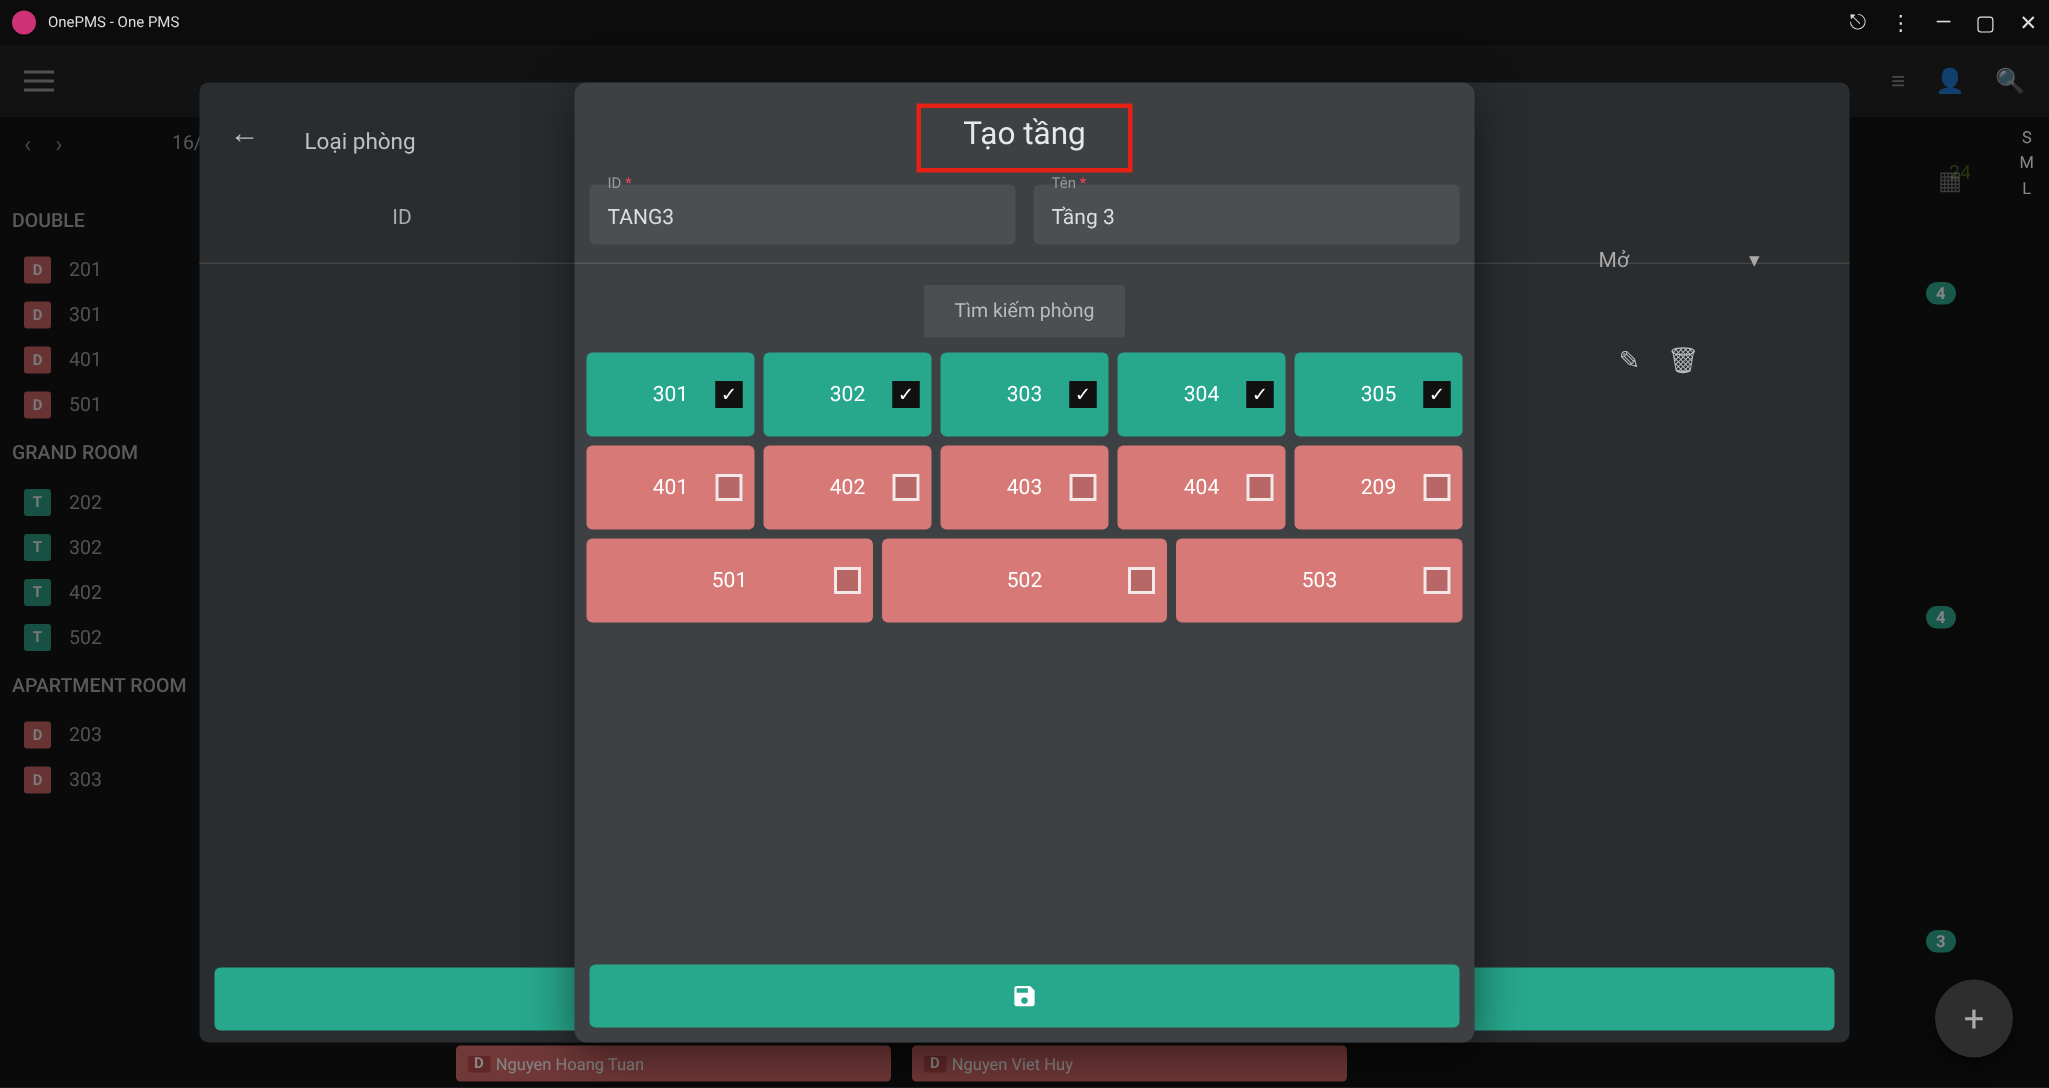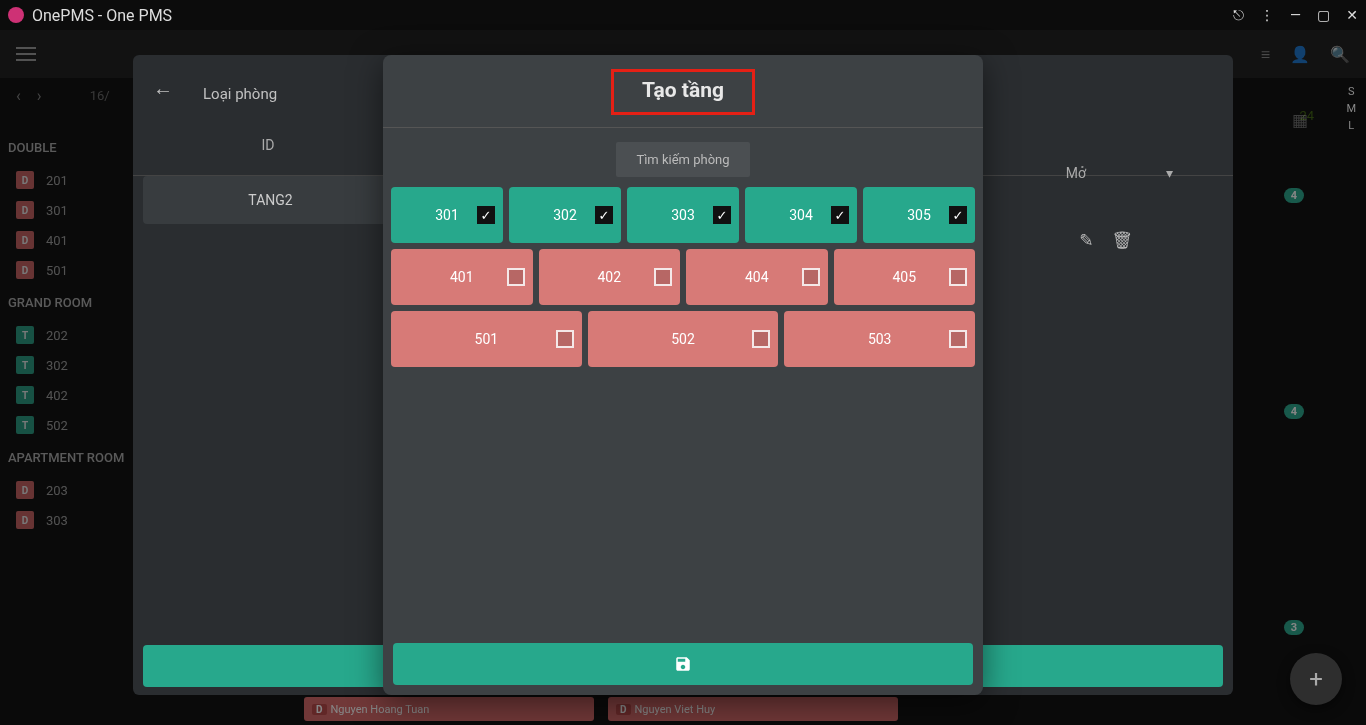--- a/index.html
+++ b/index.html
@@ -2,35 +2,35 @@
 <html><head>
 <meta charset="utf-8">
 <style>
 * { margin: 0; padding: 0; box-sizing: border-box; font-family: -apple-system, BlinkMacSystemFont, "Segoe UI", Roboto, sans-serif; }
 body { background: #0a0a0a; color: #c5c5c5; width: 1366px; height: 725px; overflow: hidden; position: relative; }
 
 
 .titlebar { height: 30px; background: #0c0c0c; display: flex; align-items: center; justify-content: space-between; padding: 0 8px; }
 .titlebar-left { display: flex; align-items: center; gap: 8px; }
 .app-icon { width: 16px; height: 16px; background: #ce3175; border-radius: 50%; }
-.titlebar-title { font-size: 16px; color: #ddd; }
+.titlebar-title { font-size: 10px; color: #ddd; }
 .titlebar-right { display: flex; align-items: center; gap: 16px; }
 .titlebar-icon { color: #ddd; font-size: 14px; cursor: pointer; }
 
 
 .toolbar { height: 48px; background: #1a1a1a; display: flex; align-items: center; justify-content: space-between; padding: 0 16px; opacity: 0.5; }
 .hamburger { display: flex; flex-direction: column; gap: 4px; cursor: pointer; }
 .hamburger span { width: 20px; height: 2px; background: #999; }
 .toolbar-right { display: flex; gap: 20px; color: #888; }
 
 
 .bg-content { position: absolute; top: 78px; left: 0; right: 0; bottom: 0; opacity: 0.3; }
 .date-nav { display: flex; align-items: center; padding: 8px 16px; gap: 20px; }
 .date-arrows { display: flex; gap: 16px; font-size: 16px; color: #ccc; }
-.date-text { font-size: 13px; color: #a3a3a3; margin-left: 28px; }
+.date-text { font-size: 13px; color: #ffffff; margin-left: 53px; }
 
 .sidebar-rooms { position: absolute; top: 130px; left: 0; width: 280px; }
 .room-group-header { padding: 10px 8px; font-size: 13px; color: #bbb; font-weight: 500; }
 .room-row { display: flex; align-items: center; padding: 6px 16px; gap: 12px; }
 .room-badge { width: 18px; height: 18px; display: flex; align-items: center; justify-content: center; font-size: 10px; font-weight: bold; color: #fff; border-radius: 2px; }
 .badge-d { background: #d86666; }
 .badge-t { background: #27a88c; }
 .room-num { font-size: 13px; color: #aaa; }
 
 .right-tags { position: absolute; right: 10px; top: 85px; display: flex; flex-direction: column; gap: 4px; font-size: 11px; color: #888; align-items:center; }
@@ -44,21 +44,21 @@
 .panel-back-id { padding: 16px 0; text-align: center; font-size: 14px; color: #aaa; width: 270px; }
 .panel-back-row { margin: 0 10px; padding: 16px 0; background: #383c3f; border-radius:4px; text-align: center; color: #ccc; font-size: 14px; width:255px; margin-left:10px }
 .panel-back-right { position: absolute; top: 110px; right: 60px; display: flex; align-items: center; gap: 80px; color: #aaa; font-size: 14px; }
 .panel-back-icons { position: absolute; top: 175px; right: 100px; display: flex; gap: 18px; color: #bbb; font-size: 17px; }
 .panel-back-action { position: absolute; bottom: 8px; left: 10px; right: 10px; height: 42px; background: #27a88c; border-radius: 4px; }
 
 
 .modal-overlay { position: absolute; inset: 0; }
 .modal { position: absolute; top: 55px; left: 383px; width: 600px; height: 640px; background: #3d4144; border-radius: 8px; display: flex; flex-direction: column; box-shadow: 0 8px 32px rgba(0,0,0,0.5); }
 .modal-title-wrap { display: flex; justify-content: center; padding-top: 14px; }
-.modal-title-box { border: 3px solid #e52015; padding: 6px 28px 10px; font-weight: bold; }
+.modal-title-box { border: 3px solid #e52015; padding: 6px 28px 10px; }
 .modal-title { font-size: 21px; color: #e8e8e8; }
 
 .modal-form { display: flex; gap: 12px; padding: 8px 10px 0; }
 .form-field { flex: 1; position: relative; }
 .field-label { position: absolute; top: -6px; left: 12px; font-size: 10px; color: #999; }
 .field-label .req { color: #e45; }
 .field-input { width: 100%; background: #4b4f52; border: none; border-radius: 4px; padding: 14px 12px 10px; color: #ddd; font-size: 14px; outline: none; }
 
 .modal-divider { height: 1px; background: #555; margin: 12px 0 0; }
 
@@ -184,21 +184,20 @@
 <span class="count-badge" style="top:620px; right:62px; opacity:0.5">3</span>
 
 <div class="panel-back">
   <div class="panel-back-header">
     <span class="arrow">←</span>
     <span class="title">Loại phòng</span>
   </div>
   <div style="display:flex; border-bottom:1px solid #444; padding-bottom:6px">
     <div class="panel-back-id">ID</div>
   </div>
-  <div class="panel-back-row">TANG2</div>
   <div class="panel-back-right">
     <span>Mở</span>
     <span>▾</span>
   </div>
   <div class="panel-back-icons">
     <span>✎</span>
     <span>🗑</span>
   </div>
   <div class="panel-back-action"></div>
 </div>
@@ -212,20 +211,30 @@
   <span>Nguyen Viet Huy</span>
 </div>
 
 <div class="modal-overlay">
   <div class="modal">
     <div class="modal-title-wrap">
       <div class="modal-title-box">
         <div class="modal-title">Tạo tầng</div>
       </div>
     </div>
+    <div class="modal-form">
+      <div class="form-field">
+        <div class="field-label"><span>ID</span> <span class="req">*</span></div>
+        <input class="field-input" value="TANG3" style="">
+      </div>
+      <div class="form-field">
+        <div class="field-label"><span>Tên</span> <span class="req">*</span></div>
+        <input class="field-input" value="Tầng 3" style="">
+      </div>
+    </div>
     <div class="modal-divider"></div>
     <div class="search-wrap">
       <div class="search-box">Tìm kiếm phòng</div>
     </div>
     <div class="rooms-grid" id="rooms-grid">
         <div class="rooms-row">
           <div class="room-cell selected">
             <span class="room-cell-num">301</span>
             <span class="room-check">✓</span>
           </div>
@@ -249,25 +258,29 @@
         <div class="rooms-row">
           <div class="room-cell unselected">
             <span class="room-cell-num">401</span>
             <span class="room-check"></span>
           </div>
           <div class="room-cell unselected">
             <span class="room-cell-num">402</span>
             <span class="room-check"></span>
           </div>
           <div class="room-cell unselected">
+            <span class="room-cell-num">403</span>
+            <span class="room-check"></span>
+          </div>
+          <div class="room-cell unselected">
             <span class="room-cell-num">404</span>
             <span class="room-check"></span>
           </div>
           <div class="room-cell unselected">
-            <span class="room-cell-num">405</span>
+            <span class="room-cell-num">209</span>
             <span class="room-check"></span>
           </div>
         </div>
         <div class="rooms-row">
           <div class="room-cell unselected">
             <span class="room-cell-num">501</span>
             <span class="room-check"></span>
           </div>
           <div class="room-cell unselected">
             <span class="room-cell-num">502</span>

